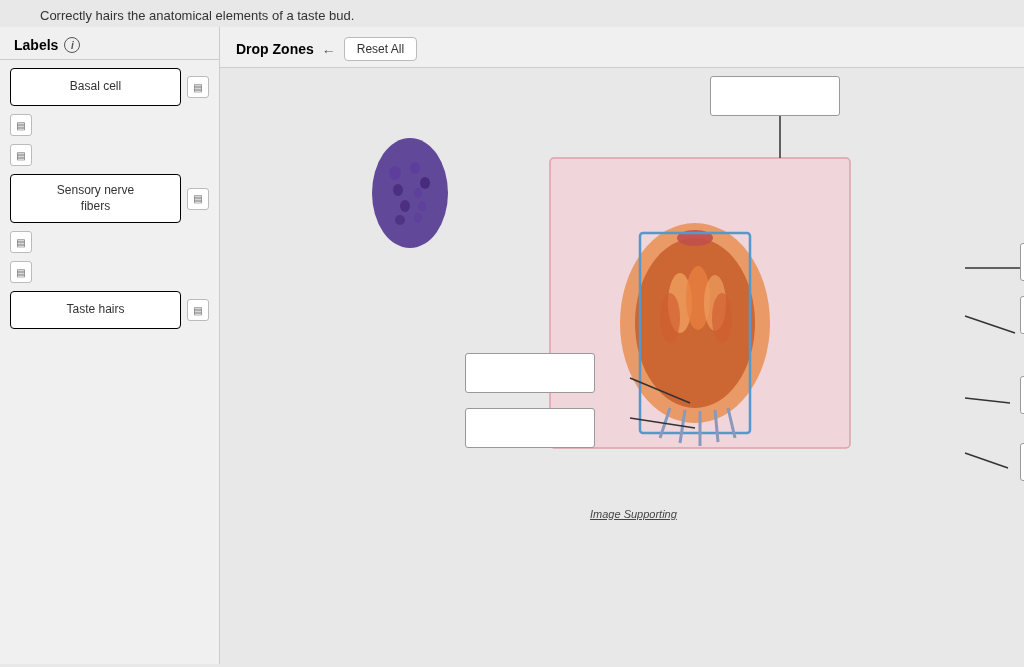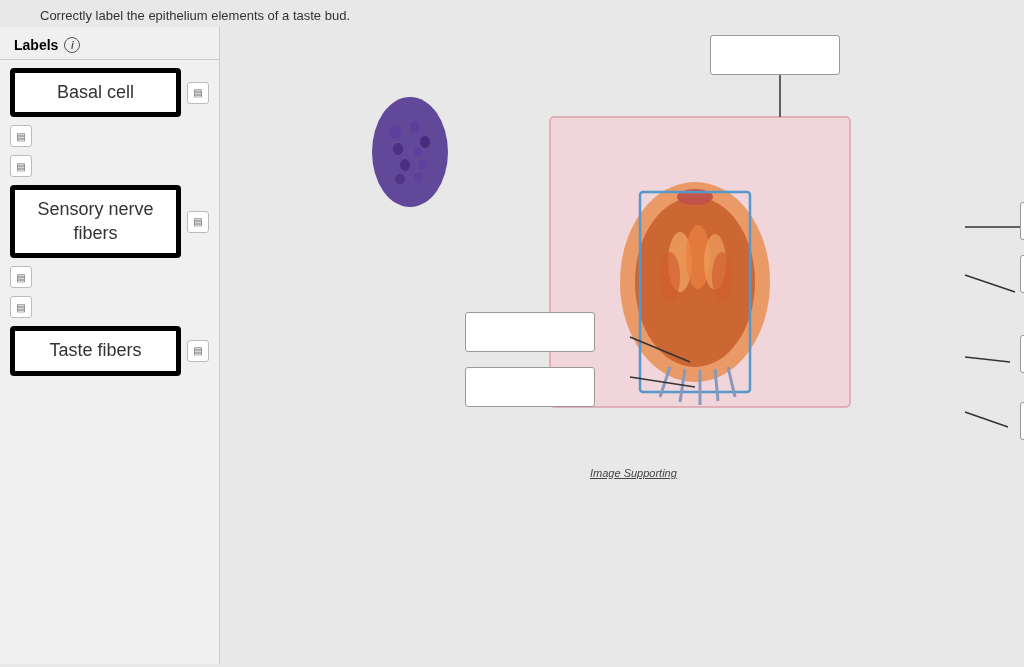--- a/index.html
+++ b/index.html
@@ -64,26 +64,26 @@
       gap: 8px;
     }
     .label-item {
       display: flex;
       align-items: center;
       gap: 6px;
     }
     .label-btn {
       flex: 1;
       background: white;
-      border: 5px solid #000000;
+      border: 1px solid #000000;
       border-radius: 4px;
       padding: 8px 2px;
       text-align: center;
       cursor: grab;
-      font-size: 18px;
+      font-size: 12px;
       color: #333;
       line-height: 1.3;
       min-height: 38px;
       display: flex;
       align-items: center;
       justify-content: center;
     }
     .label-icon {
       width: 22px;
       height: 22px;
@@ -172,21 +172,21 @@
       cursor: pointer;
       text-decoration: underline;
     }
     
     
   </style>
 </head>
 <body>
 
 <div class="page-container">
-  <div class="instruction">Correctly label the epithelium elements of a taste bud.</div>
+  <div class="instruction">Correctly hairs the anatomical elements of a taste bud.</div>
 
   <div class="main-panel">
 
     <div class="sidebar">
       <div class="sidebar-header">
         <span>Labels</span>
         <span class="info-icon">i</span>
       </div>
       <div class="label-items">
 
@@ -210,28 +210,33 @@
 
         <div class="label-item">
           <div class="label-icon">▤</div>
         </div>
 
         <div class="label-item">
           <div class="label-icon">▤</div>
         </div>
 
         <div class="label-item">
-          <div class="label-btn" draggable="true">Taste fibers</div>
+          <div class="label-btn" draggable="true">Taste hairs</div>
           <div class="label-icon">▤</div>
         </div>
 
       </div>
     </div>
 
     <div class="content-area">
+      <div class="dropzones-header">
+        <span>Drop Zones</span>
+        <span class="arrow-icon">←</span>
+        <button class="reset-btn">Reset All</button>
+      </div>
 
       <div class="diagram-area">
 
         <div class="tongue-img">
           <svg width="100" height="130" viewBox="0 0 100 130">
 
             <ellipse cx="50" cy="65" rx="38" ry="55" fill="#4a2b8a" opacity="0.85"></ellipse>
 
             <ellipse cx="35" cy="45" rx="6" ry="7" fill="#5c3aa0" opacity="0.7"></ellipse>
             <ellipse cx="55" cy="40" rx="5" ry="6" fill="#5c3aa0" opacity="0.7"></ellipse>

